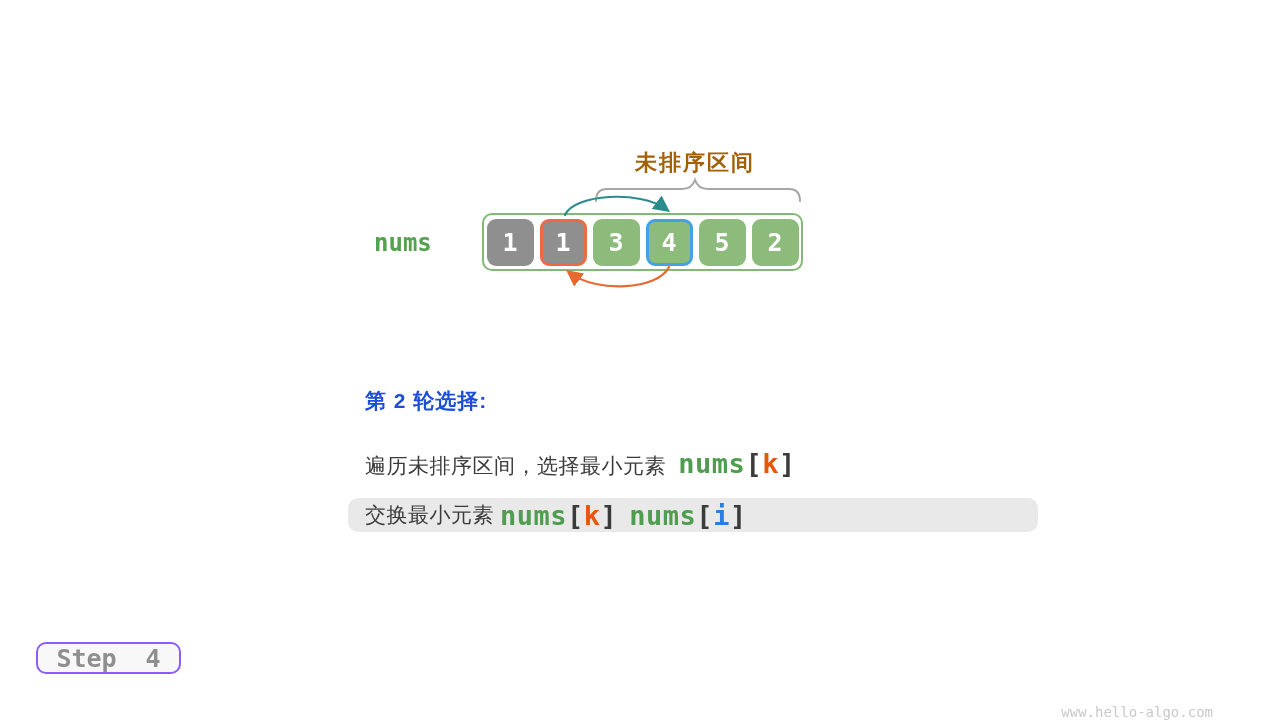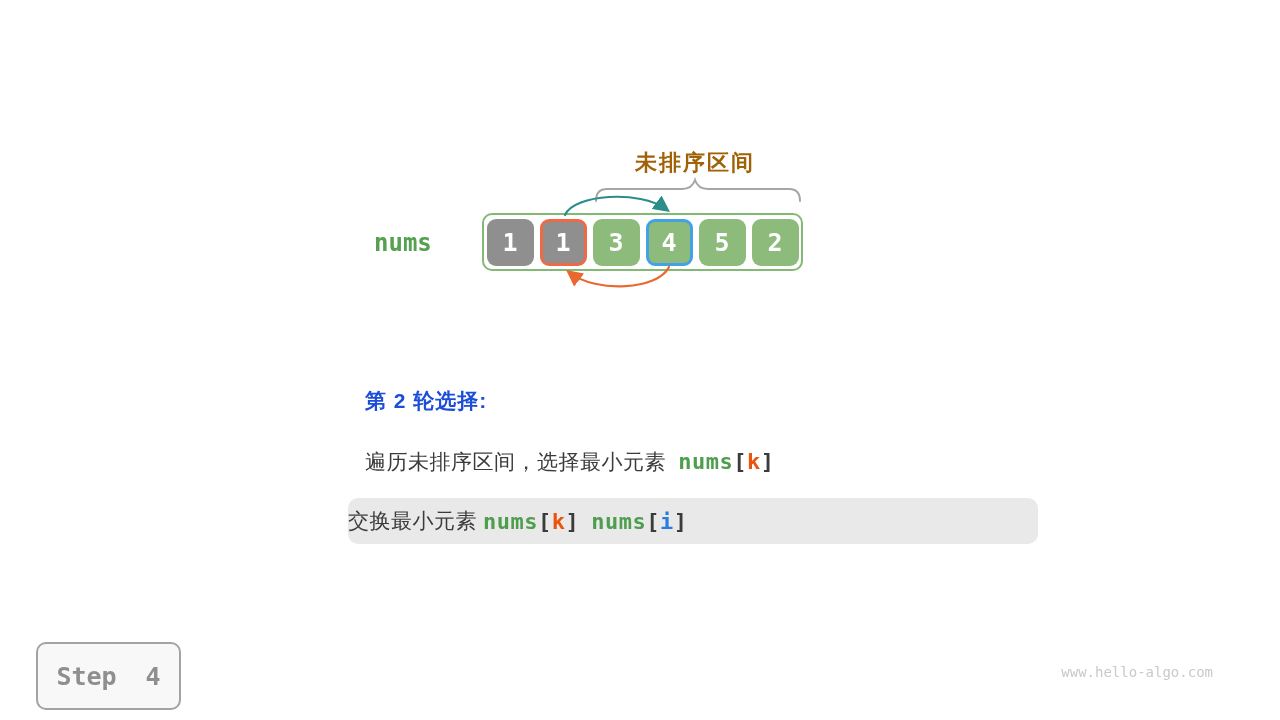--- a/index.html
+++ b/index.html
@@ -102,69 +102,70 @@
     color: #3b3b3b;
     letter-spacing: 0.5px;
     white-space: nowrap;
   }
 
   .highlight-row {
     position: absolute;
     left: 348px;
     top: 498px;
     width: 690px;
-    height: 46px;
+    height: 34px;
     box-sizing: border-box;
     background: #e9e9e9;
     border-radius: 10px;
     display: flex;
     align-items: center;
+    padding-left: 17px;
     font-size: 21px;
     color: #3b3b3b;
     letter-spacing: 0.5px;
     white-space: nowrap;
   }
 
   .code {
     font-family: "DejaVu Sans Mono", monospace;
     font-weight: bold;
-    font-size: 22px;
+    font-size: 27px;
     margin: 4px 6px;
     white-space: nowrap;
   }
   .code .fn      { color: #4f9d4f; }
   .code .bracket { color: #3b3b3b; }
   .code .idx-k   { color: #ea550e; }
   .code .idx-i   { color: #2a7de1; }
 
   
   .step-button {
     position: absolute;
     left: 36px;
     top: 642px;
     width: 145px;
-    height: 68px;
+    height: 32px;
     box-sizing: border-box;
     background: #f8f8f8;
-    border: 2px solid #a3a3a3;
+    border: 2px solid #8b5cf6;
     border-radius: 10px;
     display: flex;
     align-items: center;
     justify-content: center;
     font-family: "DejaVu Sans Mono", monospace;
     font-weight: bold;
     font-size: 25px;
     color: #8f8f8f;
     word-spacing: 0.55em;
   }
 
   .watermark {
     position: absolute;
     right: 67px;
-    top: 664px;
+    top: 704px;
     font-family: "DejaVu Sans Mono", monospace;
     font-size: 14px;
     color: #c9c9c9;
   }
 </style>
 </head>
 <body>
 
 <div class="unsorted-label">未排序区间</div>
 

